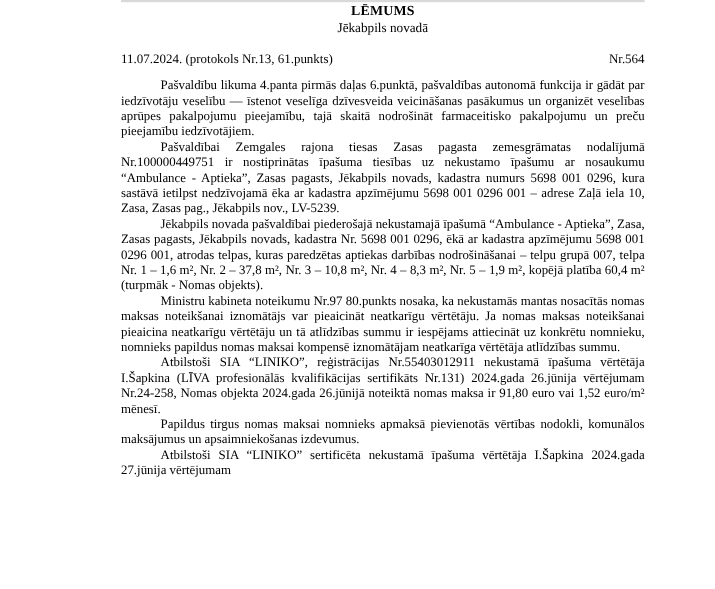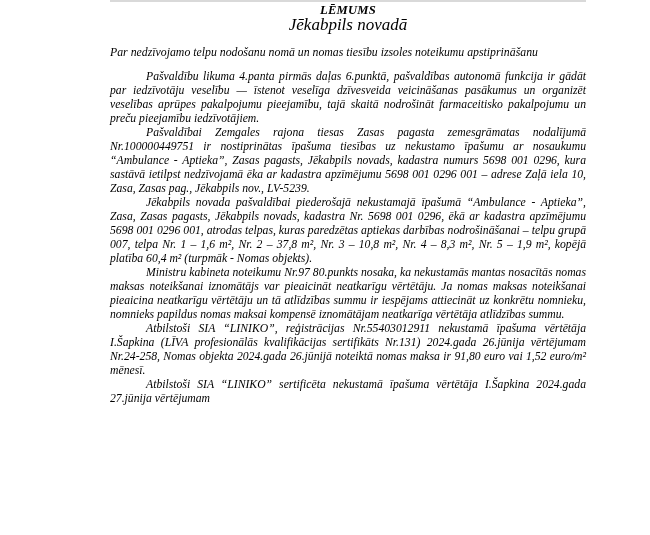--- a/index.html
+++ b/index.html
@@ -13,42 +13,41 @@
     overflow: hidden;
     font-family: "Liberation Serif", serif;
     color: #000000;
   }
   .page {
     position: relative;
     width: 650px;
     height: 535px;
     background: #ffffff;
     overflow: hidden;
-    font-style: italic;
   }
   .top-rule {
     position: absolute;
     top: 0;
     left: 110px;
     width: 476px;
     height: 2px;
     background: #d9d9d9;
   }
   .doc-title {
     margin: 3px 64px 0 110px;
     text-align: center;
     font-weight: bold;
     font-size: 12.6px;
     line-height: 14px;
     letter-spacing: 0.2px;
   }
   .doc-subtitle {
     margin: 1px 64px 0 110px;
     text-align: center;
-    font-size: 17px;
+    font-size: 12px;
     line-height: 14px;
   }
   .meta-row {
     display: flex;
     justify-content: space-between;
     align-items: baseline;
     margin: 14px 64px 0 110px;
     font-size: 11.8px;
     line-height: 14px;
   }
@@ -73,25 +72,29 @@
 <body>
 
 <div class="page">
 
   <div class="top-rule"></div>
 
   <div class="doc-title">LĒMUMS</div>
 
   <div class="doc-subtitle">Jēkabpils novadā</div>
 
+  <div class="meta-row">
+    <span>11.07.2024. (protokols Nr.13, 61.punkts)</span>
+    <span>Nr.564</span>
+  </div>
 
-  <div class="doc-subject">Par nedzīvojamo telpu nodošanu nomā un nomas tiesību izsoles noteikumu apstiprināšanu</div>
 
   <div class="doc-body" id="doc-body">
       <p>Pašvaldību likuma 4.panta pirmās daļas 6.punktā, pašvaldības autonomā funkcija ir gādāt par iedzīvotāju veselību — īstenot veselīga dzīvesveida veicināšanas pasākumus un organizēt veselības aprūpes pakalpojumu pieejamību, tajā skaitā nodrošināt farmaceitisko pakalpojumu un preču pieejamību iedzīvotājiem.</p>
       <p>Pašvaldībai Zemgales rajona tiesas Zasas pagasta zemesgrāmatas nodalījumā Nr.100000449751 ir nostiprinātas īpašuma tiesības uz nekustamo īpašumu ar nosaukumu “Ambulance - Aptieka”, Zasas pagasts, Jēkabpils novads, kadastra numurs 5698 001 0296, kura sastāvā ietilpst nedzīvojamā ēka ar kadastra apzīmējumu 5698 001 0296 001 – adrese Zaļā iela 10, Zasa, Zasas pag., Jēkabpils nov., LV-5239.</p>
       <p>Jēkabpils novada pašvaldībai piederošajā nekustamajā īpašumā “Ambulance - Aptieka”, Zasa, Zasas pagasts, Jēkabpils novads, kadastra Nr. 5698 001 0296, ēkā ar kadastra apzīmējumu 5698 001 0296 001, atrodas telpas, kuras paredzētas aptiekas darbības nodrošināšanai – telpu grupā 007, telpa Nr. 1 – 1,6 m², Nr. 2 – 37,8 m², Nr. 3 – 10,8 m², Nr. 4 – 8,3 m², Nr. 5 – 1,9 m², kopējā platība 60,4 m² (turpmāk - Nomas objekts).</p>
       <p>Ministru kabineta noteikumu Nr.97 80.punkts nosaka, ka nekustamās mantas nosacītās nomas maksas noteikšanai iznomātājs var pieaicināt neatkarīgu vērtētāju. Ja nomas maksas noteikšanai pieaicina neatkarīgu vērtētāju un tā atlīdzības summu ir iespējams attiecināt uz konkrētu nomnieku, nomnieks papildus nomas maksai kompensē iznomātājam neatkarīga vērtētāja atlīdzības summu.</p>
       <p>Atbilstoši SIA “LINIKO”, reģistrācijas Nr.55403012911 nekustamā īpašuma vērtētāja I.Šapkina (LĪVA profesionālās kvalifikācijas sertifikāts Nr.131) 2024.gada 26.jūnija vērtējumam Nr.24-258, Nomas objekta 2024.gada 26.jūnijā noteiktā nomas maksa ir 91,80 euro vai 1,52 euro/m² mēnesī.</p>
+      <p>Papildus tirgus nomas maksai nomnieks apmaksā pievienotās vērtības nodokli, komunālos maksājumus un apsaimniekošanas izdevumus.</p>
       <p>Atbilstoši SIA “LINIKO” sertificēta nekustamā īpašuma vērtētāja I.Šapkina 2024.gada 27.jūnija vērtējumam</p>
     </div>
 
 </div>
 
 </body></html>

